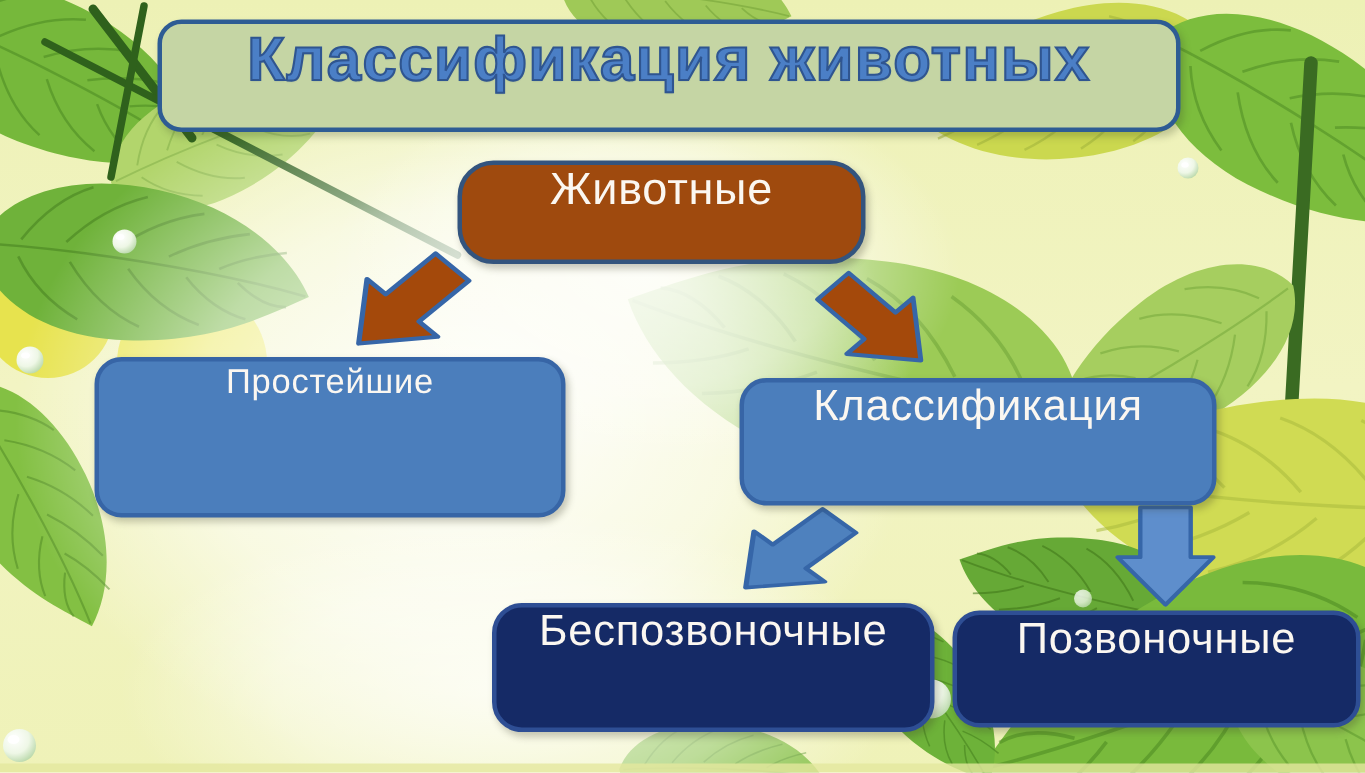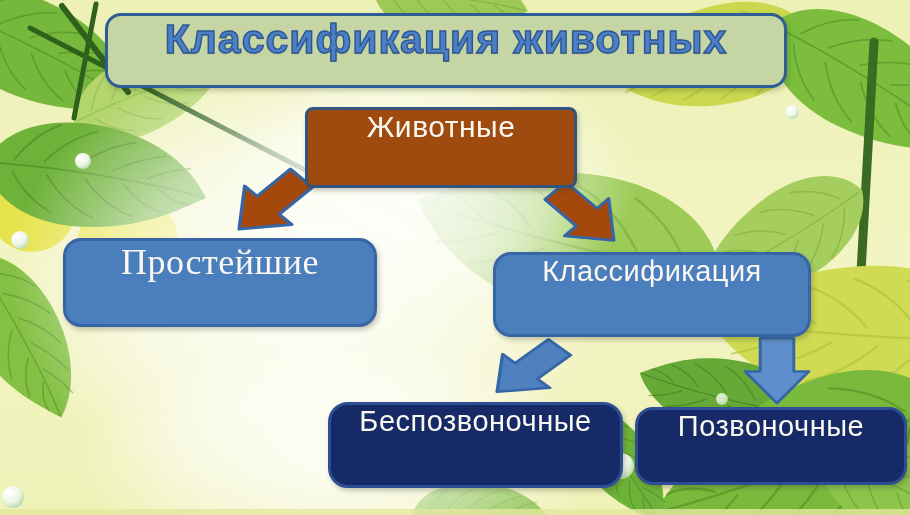--- a/index.html
+++ b/index.html
@@ -17,22 +17,22 @@
   .title-text {
     font-size:41px; font-weight:bold; letter-spacing:1px;
     -webkit-text-stroke-width:1.4px;
     text-shadow:0 1px 1px rgba(30,60,110,.35);
   }
   .node {
     z-index:2; border:3px solid; text-align:center;
     box-shadow:2px 3px 5px rgba(60,60,40,.28);
     letter-spacing:0.5px;
   }
-  .node-animals       { left:305px; top:107px; width:272px; height:81px; border-radius:8px; font-size:30px; }
-  .node-protozoa      { left:63px;  top:238px; width:314px; height:89px; border-radius:18px; font-size:36px;font-family:Liberation Serif, serif; }
+  .node-animals       { left:305px; top:107px; width:272px; height:69px; border-radius:24px; font-size:30px; }
+  .node-protozoa      { left:63px;  top:238px; width:314px; height:107px; border-radius:18px; font-size:23px; }
   .node-multicellular { left:493px; top:252px; width:318px; height:85px; border-radius:18px; font-size:29px; }
   .node-invertebrates { left:328px; top:402px; width:295px; height:86px; border-radius:20px; font-size:29px; }
   .node-vertebrates   { left:635px; top:407px; width:272px; height:78px; border-radius:18px; font-size:29px; }
   .arrow { position:absolute; z-index:1; }
   .arrow polygon { stroke-width:3.5; stroke-linejoin:round; }
   .arr-root-left  { left:222px; top:163px; width:98px; height:80px; }
   .arr-root-right { left:538px; top:176px; width:92px; height:78px; }
   .arr-multi-left { left:480px; top:334px; width:98px; height:70px; }
   .arr-multi-down { left:735px; top:334px; width:84px; height:72px; }
 </style>

